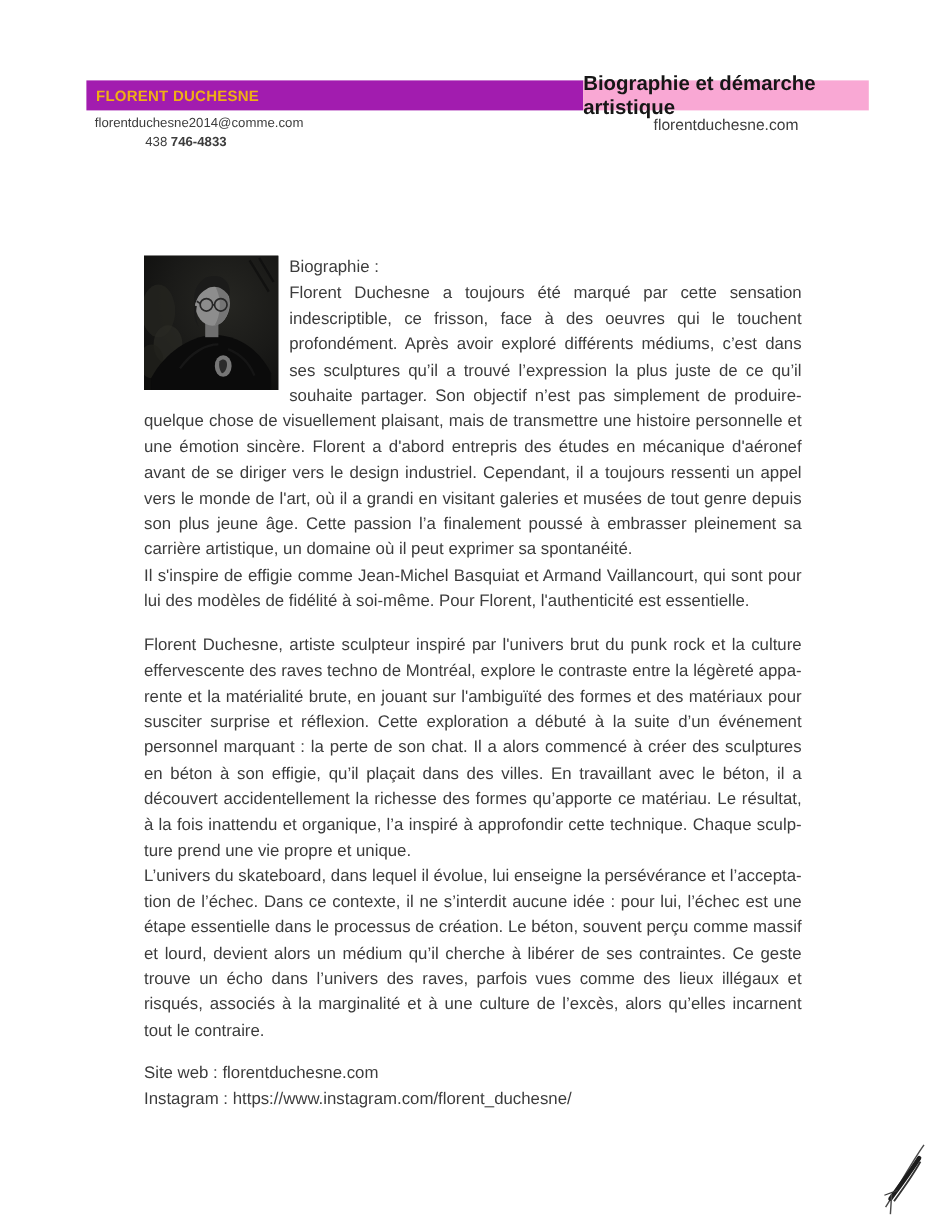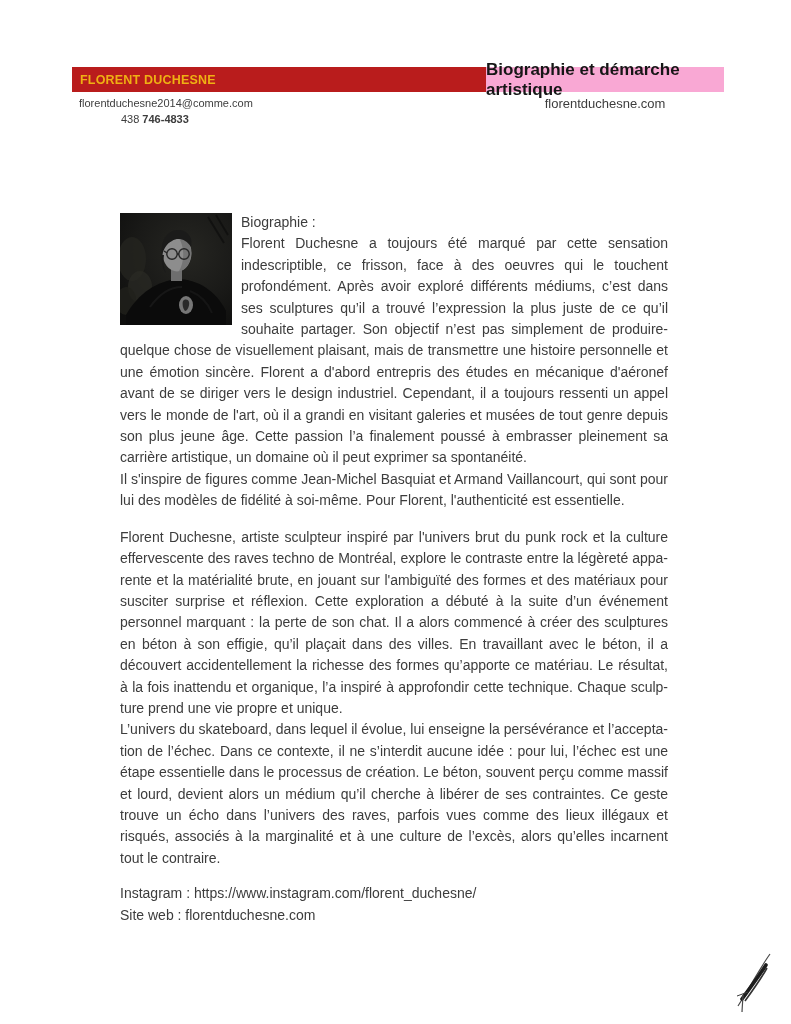--- a/index.html
+++ b/index.html
@@ -9,21 +9,21 @@
     font-family:"Liberation Sans", sans-serif;
     color:#3c3c3c;
     position:relative;
     overflow:hidden;
   }
   .page{position:relative;width:791px;height:1024px;background:#fff;}
 
   
   .bar-row{position:absolute;left:72px;top:67px;width:652px;height:25px;display:flex;}
   .bar-black{
-    width:414px;background:#b91c1c;color:#efb013;
+    width:414px;background:#a21caf;color:#efb013;
     display:flex;align-items:center;box-sizing:border-box;padding-left:8px;
     font-weight:bold;font-size:12.5px;letter-spacing:.2px;
   }
   .bar-yellow{
     flex:1;background:#f9a8d4;color:#161616;
     display:flex;align-items:center;justify-content:center;
     font-weight:bold;font-size:17px;
   }
   .contact-left{position:absolute;left:79px;top:95px;font-size:11px;line-height:16px;color:#3d3d3d;}
   .contact-left .phone-prefix{margin-right:3px;margin-left:42px;}
@@ -101,31 +101,31 @@
       <circle cx="64" cy="41" r="5.2" fill="none" stroke="#272727" stroke-width="1.4"></circle>
       <path d="M57,41 L59,41 M47,40 L44,38" stroke="#272727" stroke-width="1.4"></path>
 
       <ellipse cx="66" cy="92" rx="7" ry="9" fill="#8a8a8a" opacity="0.85"></ellipse>
       <path d="M63,88 C65,86 68,86 69,89 C70,93 67,98 65,98 C63,96 62,91 63,88 Z" fill="#2a2a2a"></path>
     </svg>
 
     <section class="section-bio">
       <h2>Biographie :</h2>
       <p>Florent Duchesne a toujours été marqué par cette sensation indescriptible, ce frisson, face à des oeuvres qui le touchent profondément. Après avoir exploré différents médiums, c’est dans ses sculptures qu’il a trouvé l’expression la plus juste de ce qu’il souhaite partager. Son objectif n’est pas simplement de produire-quelque chose de visuellement plaisant, mais de transmettre une histoire personnelle et une émotion sincère. Florent a d'abord entrepris des études en mécanique d'aéronef avant de se diriger vers le design industriel. Cependant, il a toujours ressenti un appel vers le monde de l'art, où il a grandi en visitant galeries et musées de tout genre depuis son plus jeune âge. Cette passion l’a finalement poussé à embrasser pleinement sa carrière artistique, un domaine où il peut exprimer sa spontanéité.</p>
-      <p>Il s'inspire de figures comme Jean-Michel Basquiat et Armand Vaillancourt, qui sont pour lui des modèles de fidélité à soi-même. Pour Florent, l'authenticité est essentielle.</p>
+      <p>Il s'inspire de effigie comme Jean-Michel Basquiat et Armand Vaillancourt, qui sont pour lui des modèles de fidélité à soi-même. Pour Florent, l'authenticité est essentielle.</p>
     </section>
 
     <section class="section-demarche">
       <p>Florent Duchesne, artiste sculpteur inspiré par l'univers brut du punk rock et la culture effervescente des raves techno de Montréal, explore le contraste entre la légèreté appa­rente et la matérialité brute, en jouant sur l'ambiguïté des formes et des matériaux pour susciter surprise et réflexion. Cette exploration a débuté à la suite d’un événement personnel marquant : la perte de son chat. Il a alors commencé à créer des sculptures en béton à son effigie, qu’il plaçait dans des villes. En travaillant avec le béton, il a découvert accidentellement la richesse des formes qu’apporte ce matériau. Le résultat, à la fois inattendu et organique, l’a inspiré à approfondir cette technique. Chaque sculp­ture prend une vie propre et unique.</p>
       <p>L’univers du skateboard, dans lequel il évolue, lui enseigne la persévérance et l’accepta­tion de l’échec. Dans ce contexte, il ne s’interdit aucune idée : pour lui, l’échec est une étape essentielle dans le processus de création. Le béton, souvent perçu comme massif et lourd, devient alors un médium qu’il cherche à libérer de ses contraintes. Ce geste trouve un écho dans l’univers des raves, parfois vues comme des lieux illégaux et risqués, associés à la marginalité et à une culture de l’excès, alors qu’elles incarnent tout le contraire.</p>
     </section>
 
     <div class="links">
+      <div>Site web : florentduchesne.com</div>
       <div>Instagram : https://www.instagram.com/florent_duchesne/</div>
-      <div>Site web : florentduchesne.com</div>
     </div>
 
   </main>
 
   <svg class="signature" viewBox="0 0 36 62" xmlns="http://www.w3.org/2000/svg">
     <path d="M2,56 C12,40 24,18 34,4" stroke="#4a4a4a" stroke-width="1.2" fill="none"></path>
     <path d="M6,49 C14,38 23,26 30,15" stroke="#1c1c1c" stroke-width="3.6" fill="none" stroke-linecap="round"></path>
     <path d="M9,51 C17,40 25,29 31,18" stroke="#333333" stroke-width="1.6" fill="none"></path>
     <path d="M7,45 L6,62" stroke="#4a4a4a" stroke-width="1.2" fill="none"></path>
     <path d="M1,46 L12,42" stroke="#3a3a3a" stroke-width="1" fill="none"></path>

